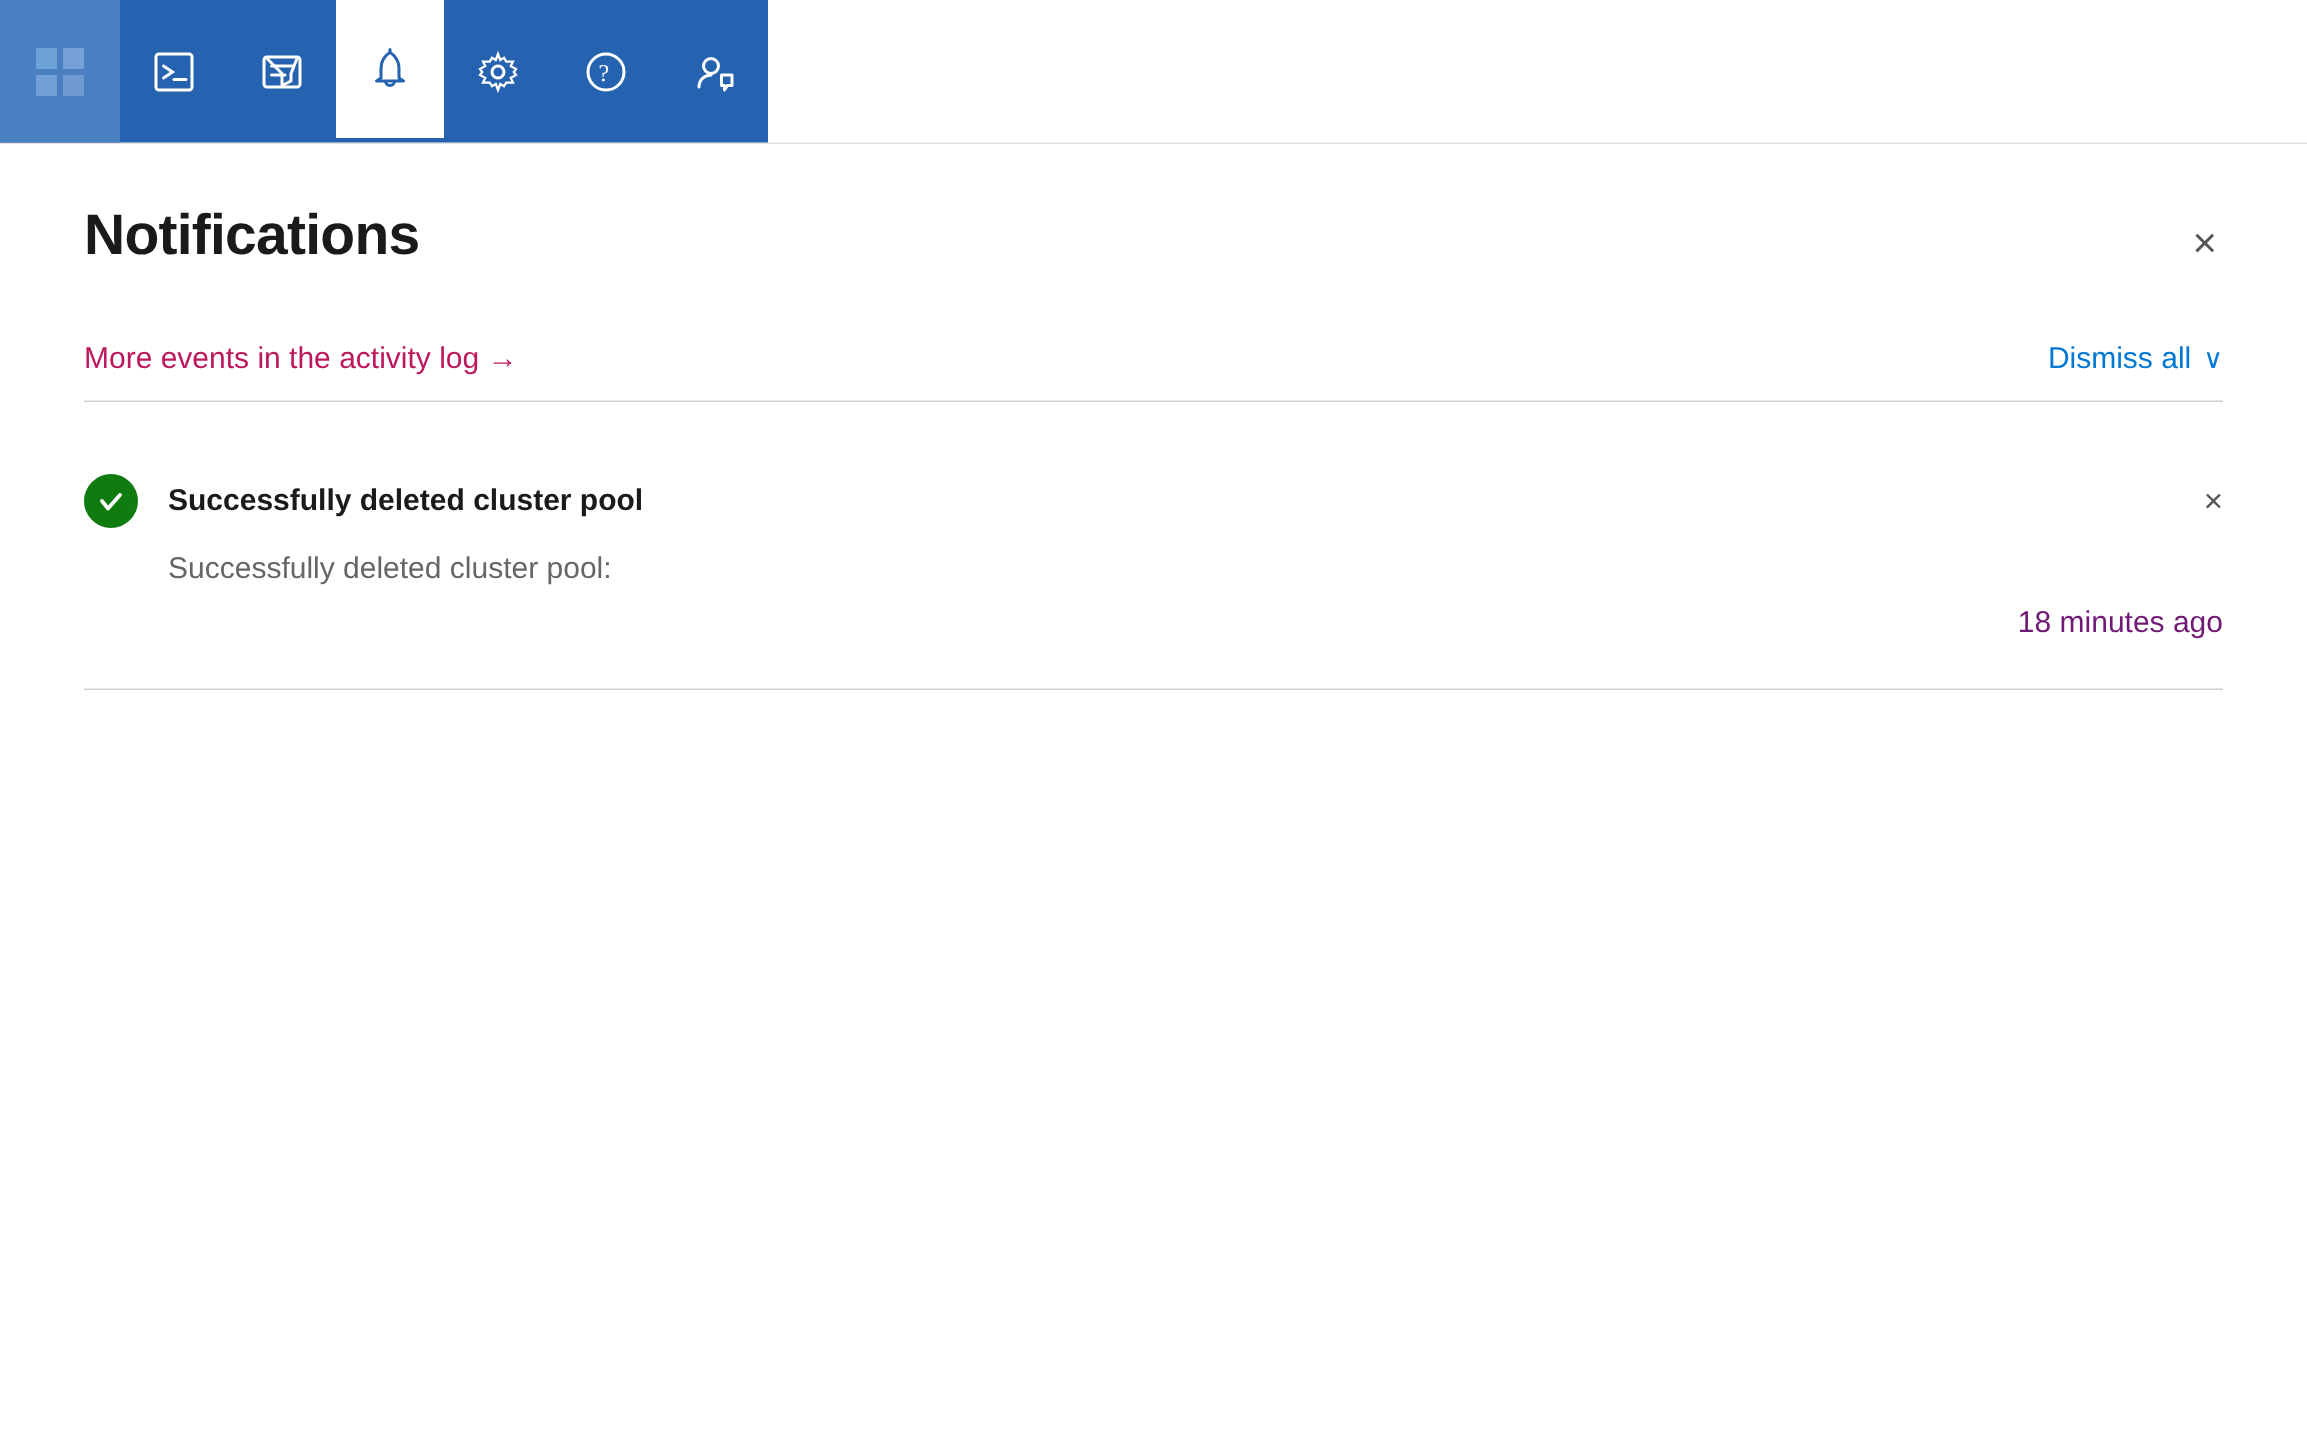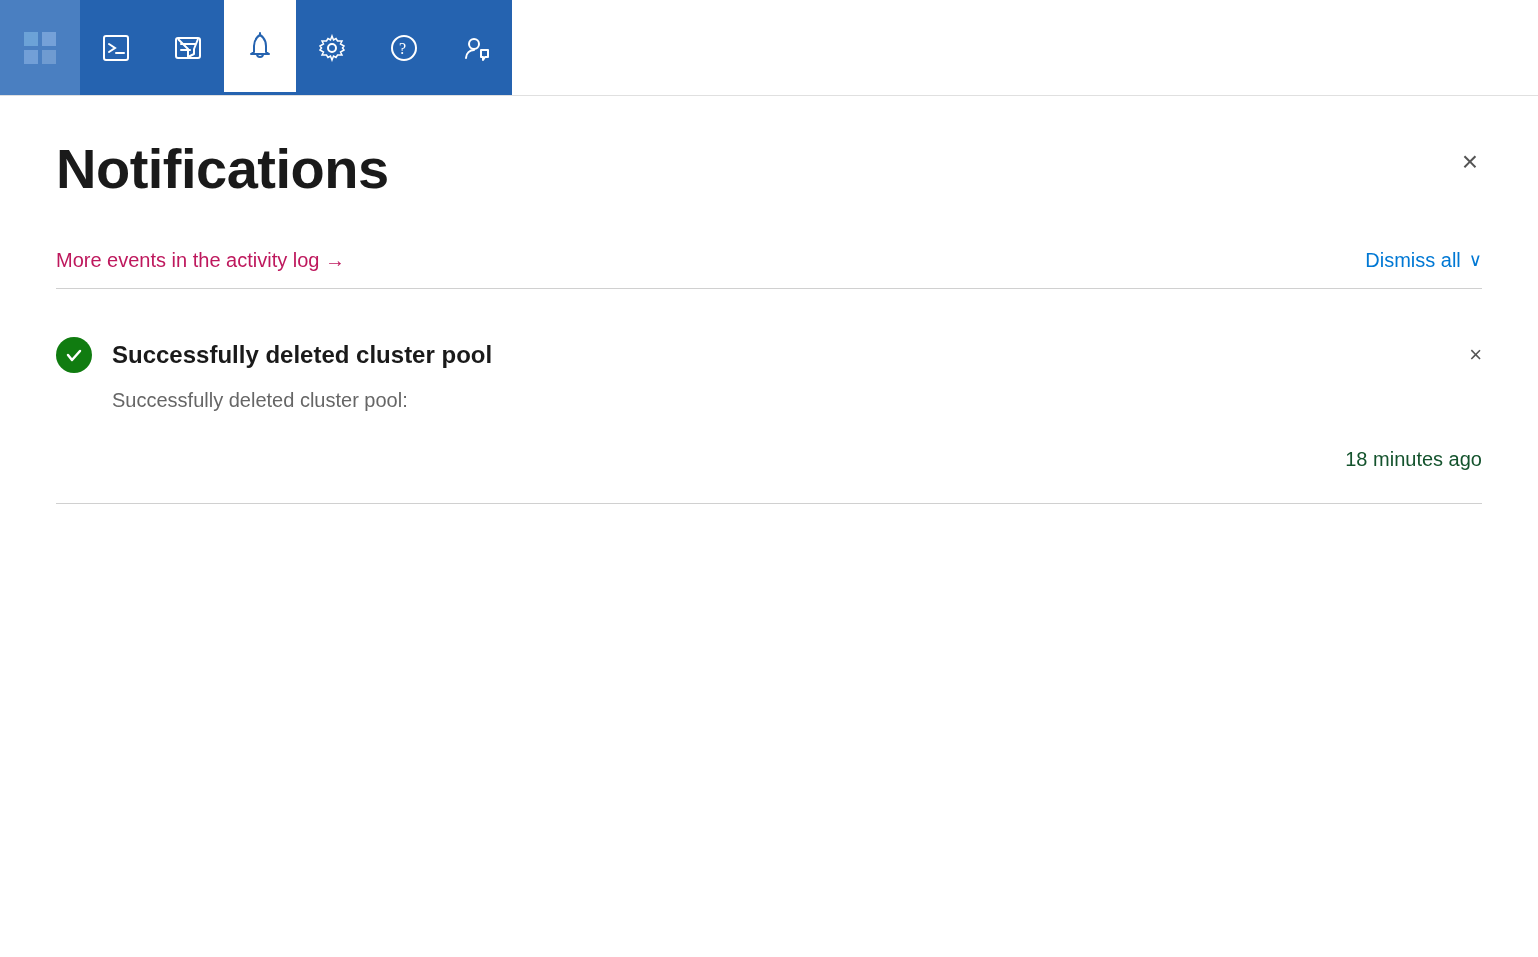--- a/index.html
+++ b/index.html
@@ -87,21 +87,21 @@
     }
 
     .notifications-header {
       display: flex;
       align-items: flex-start;
       justify-content: space-between;
       margin-bottom: 48px;
     }
 
     .notifications-title {
-      font-size: 56px;
+      font-size: 38px;
       font-weight: 700;
       color: #1a1a1a;
       letter-spacing: -0.5px;
     }
 
     .close-btn {
       font-size: 28px;
       color: #555;
       cursor: pointer;
       line-height: 1;
@@ -170,47 +170,47 @@
       border-radius: 50%;
       display: flex;
       align-items: center;
       justify-content: center;
       color: white;
       font-size: 18px;
       flex-shrink: 0;
     }
 
     .notification-title {
-      font-size: 24px;
+      font-size: 20px;
       font-weight: 700;
       color: #1a1a1a;
     }
 
     .notification-close {
       font-size: 22px;
       color: #555;
       cursor: pointer;
     }
 
     .notification-body {
       font-size: 20px;
       color: #666;
       padding-left: 56px;
-      margin-bottom: 36px;
+      margin-bottom: 13px;
     }
 
     .notification-time-row {
       display: flex;
       justify-content: flex-end;
       padding-bottom: 8px;
     }
 
     .notification-time {
       font-size: 20px;
-      color: #14532d;
+      color: #701a75;
     }
 
     .divider-bottom {
       border: none;
       border-top: 1px solid #d0d0d0;
     }
   </style>
 </head>
 <body>
 

